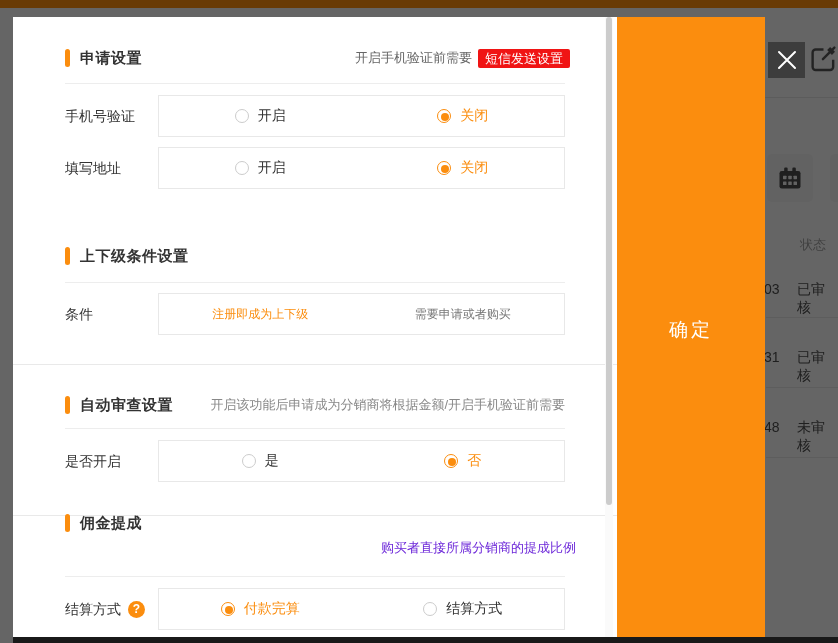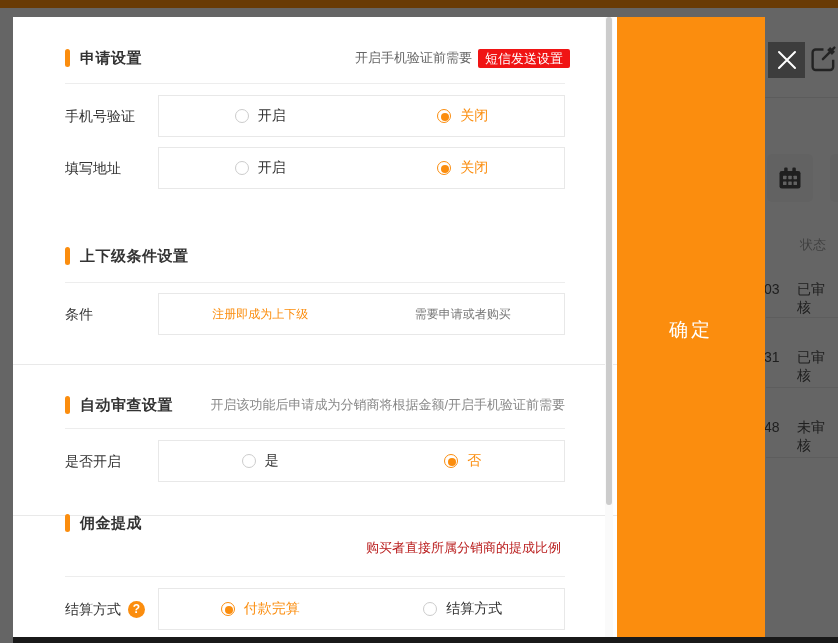--- a/index.html
+++ b/index.html
@@ -197,21 +197,21 @@
         <span class="opt-label">否</span>
       </div>
     </div>
 
     <div class="gline" style="top:498px"></div>
 
     <div class="sec-head" style="top:496px">
       <span class="sec-mark"></span>
       <span class="sec-title">佣金提成</span>
     </div>
-    <div class="sec-note note-gray" style="right:56px;top:521px;color:#b91c1c">
+    <div class="sec-note note-gray" style="right:41px;top:521px;color:#6d28d9">
       <span>购买者直接所属分销商的提成比例</span>
     </div>
     <div class="hline" style="top:559px"></div>
 
     <div class="field-label" style="top:571px">
       <span>结算方式</span>
       <span class="help">?</span>
     </div>
     <div class="fbox" style="top:571px">
       <div class="opt sel">

